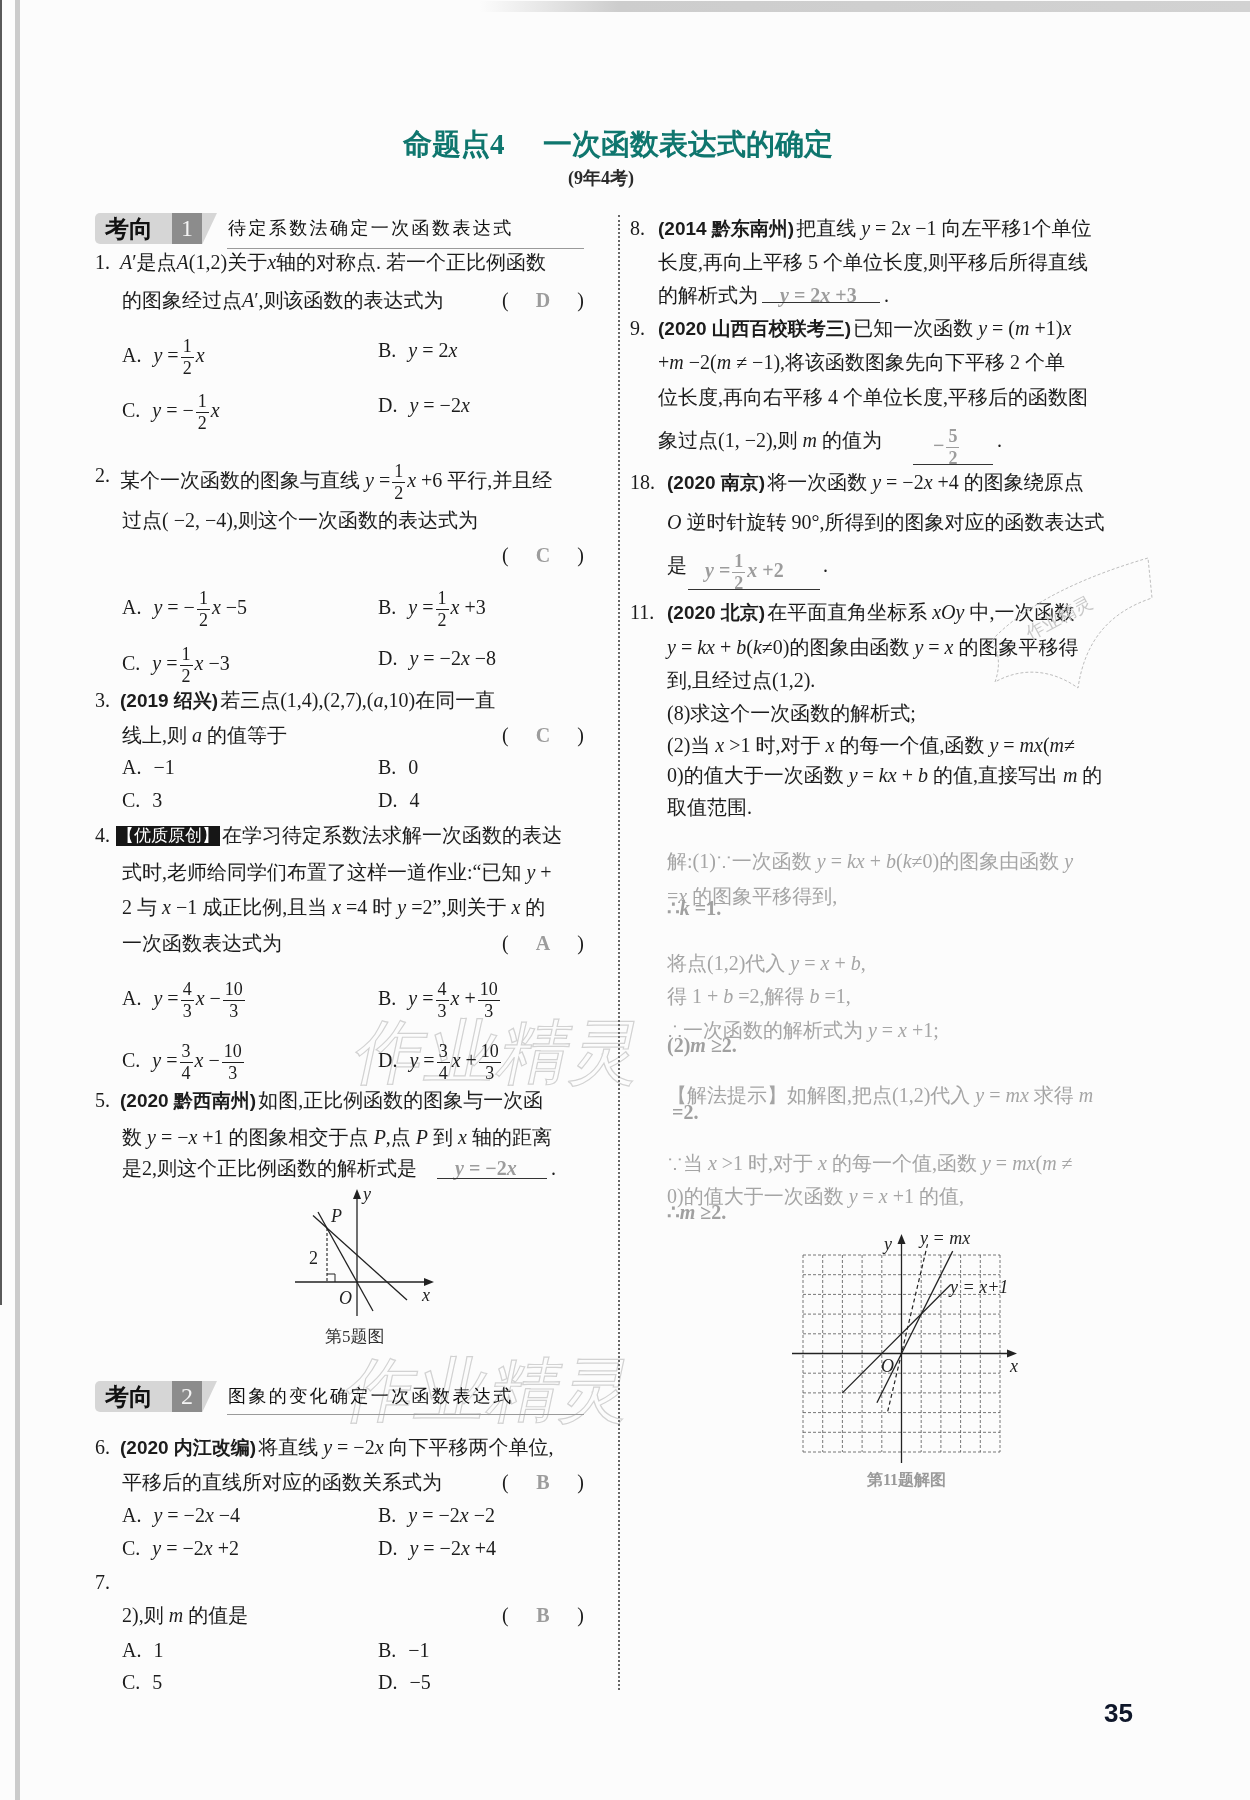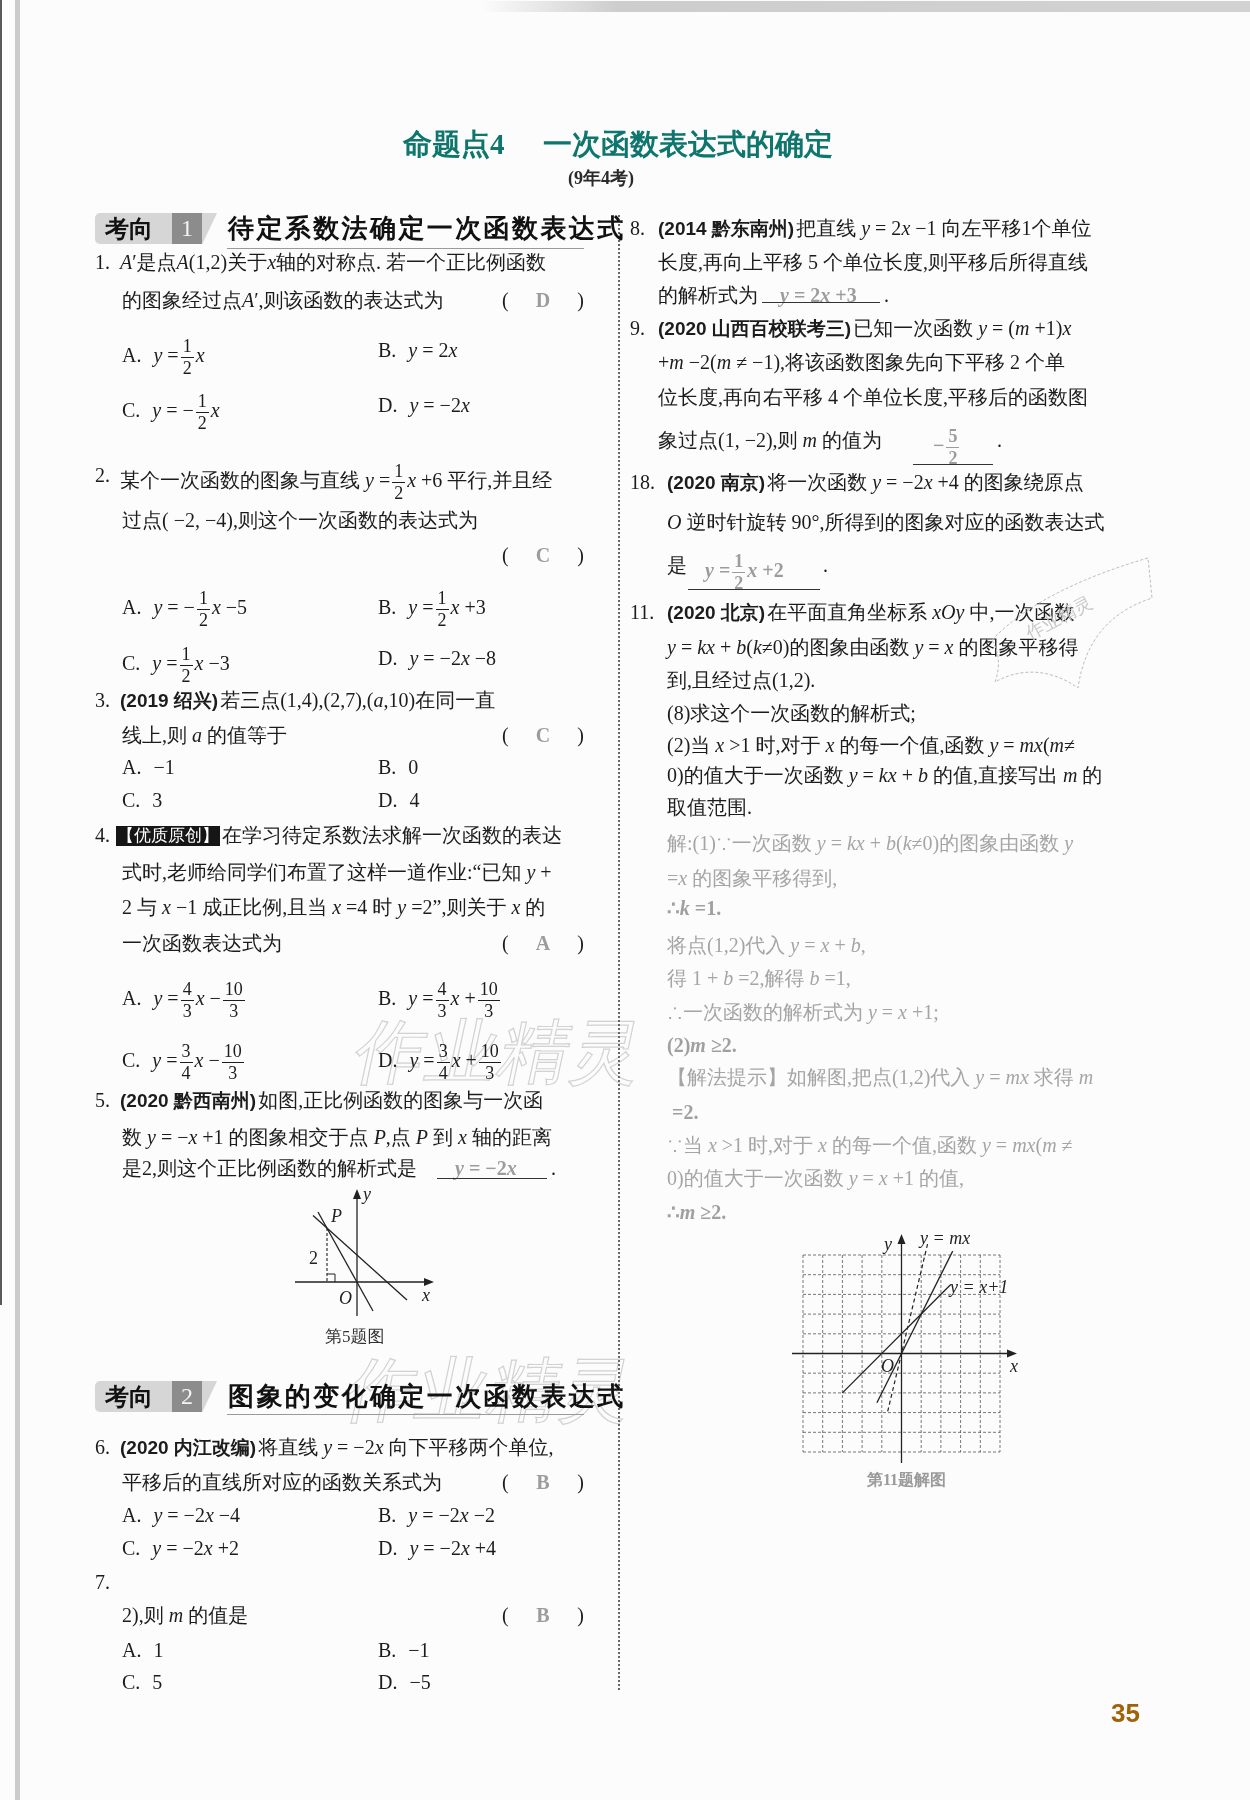--- a/index.html
+++ b/index.html
@@ -15,38 +15,38 @@
   .sub{position:absolute;font-size:18px;font-weight:bold;line-height:24px;color:#2a2a2a;white-space:nowrap;}
 
   .badge{position:absolute;left:95px;width:122px;height:31px;}
   .badge .bg{position:absolute;left:0;top:0;width:122px;height:31px;background:#d6d6d6;border-radius:5px 0 0 5px;
              clip-path:polygon(0 0,100% 0,88% 100%,0 100%);}
   .badge .tag{position:absolute;left:10px;top:0;line-height:31px;font-family:"Liberation Sans","DejaVu Sans",sans-serif;
               font-weight:bold;font-size:24px;color:#111;}
   .badge .idx{position:absolute;left:77px;top:0;width:30px;height:31px;background:#8c8c8c;color:#f4f4f4;
               text-align:center;line-height:31px;font-size:24px;}
   .sec-title{position:absolute;left:228px;height:31px;line-height:31px;font-family:"Liberation Sans","DejaVu Sans",sans-serif;
-             font-weight:bold;font-size:26px;letter-spacing:2.4px;white-space:nowrap;color:#111;}
+             font-weight:normal;font-size:18px;letter-spacing:2.4px;white-space:nowrap;color:#111;}
   .sec-rule{position:absolute;left:227px;width:357px;height:1px;background:#9a9a9a;}
 
   .ln{position:absolute;height:26px;line-height:26px;font-size:20px;white-space:nowrap;}
   .src{font-family:"Liberation Sans","DejaVu Sans",sans-serif;font-weight:bold;font-size:19px;margin-right:2px;}
   .q-tag{display:inline-block;background:#161616;color:#fff;font-family:"Liberation Sans","DejaVu Sans",sans-serif;
          font-size:17px;line-height:20px;height:20px;padding:0 1px;margin-right:2px;vertical-align:1px;}
   .paren{position:absolute;width:82px;height:26px;line-height:26px;font-size:20px;display:flex;justify-content:space-between;}
   .ans{color:#9c9c9c;font-weight:bold;}
   .lbl{margin-right:12px;}
   .frac{display:inline-block;vertical-align:middle;text-align:center;font-size:18px;line-height:19px;margin:0 2px;}
   .frac .fn{display:block;border-bottom:1px solid currentColor;padding:0 2px 1px;}
   .frac .fd{display:block;padding-top:1px;}
   .blank{position:absolute;height:0;border-top:1px solid #333;}
-  .sol{color:#a5a5a5;}
+  .sol{color:#a5a5a5;margin-top:18px;}
   .sol-b{color:#a0a0a0;font-weight:bold;}
   .pgnum{position:absolute;left:1104px;top:1697px;font-family:"Liberation Sans","DejaVu Sans",sans-serif;
-         font-weight:bold;font-size:26px;line-height:32px;color:#a16207;margin-left:7px;}
+         font-weight:bold;font-size:26px;line-height:32px;color:#0f172a;}
   .wm{position:absolute;font-family:"Liberation Sans","DejaVu Sans",sans-serif;font-size:70px;line-height:80px;
       color:transparent;-webkit-text-stroke:1.2px #d2d2d2;transform:skewX(-12deg);white-space:nowrap;letter-spacing:2px;}
   svg.fig{position:absolute;overflow:visible;}
   .svg-t{font-family:"Liberation Serif","DejaVu Serif",serif;font-size:18px;fill:#222;}
   .svg-it{font-style:italic;}
   .svg-cap{font-family:"Liberation Serif","DejaVu Serif",serif;font-size:17px;fill:#333;}
   .svg-cap-g{font-family:"Liberation Serif","DejaVu Serif",serif;font-size:16px;fill:#9a9a9a;font-weight:bold;}
   .m i{font-style:italic;}
 </style>
 </head>

